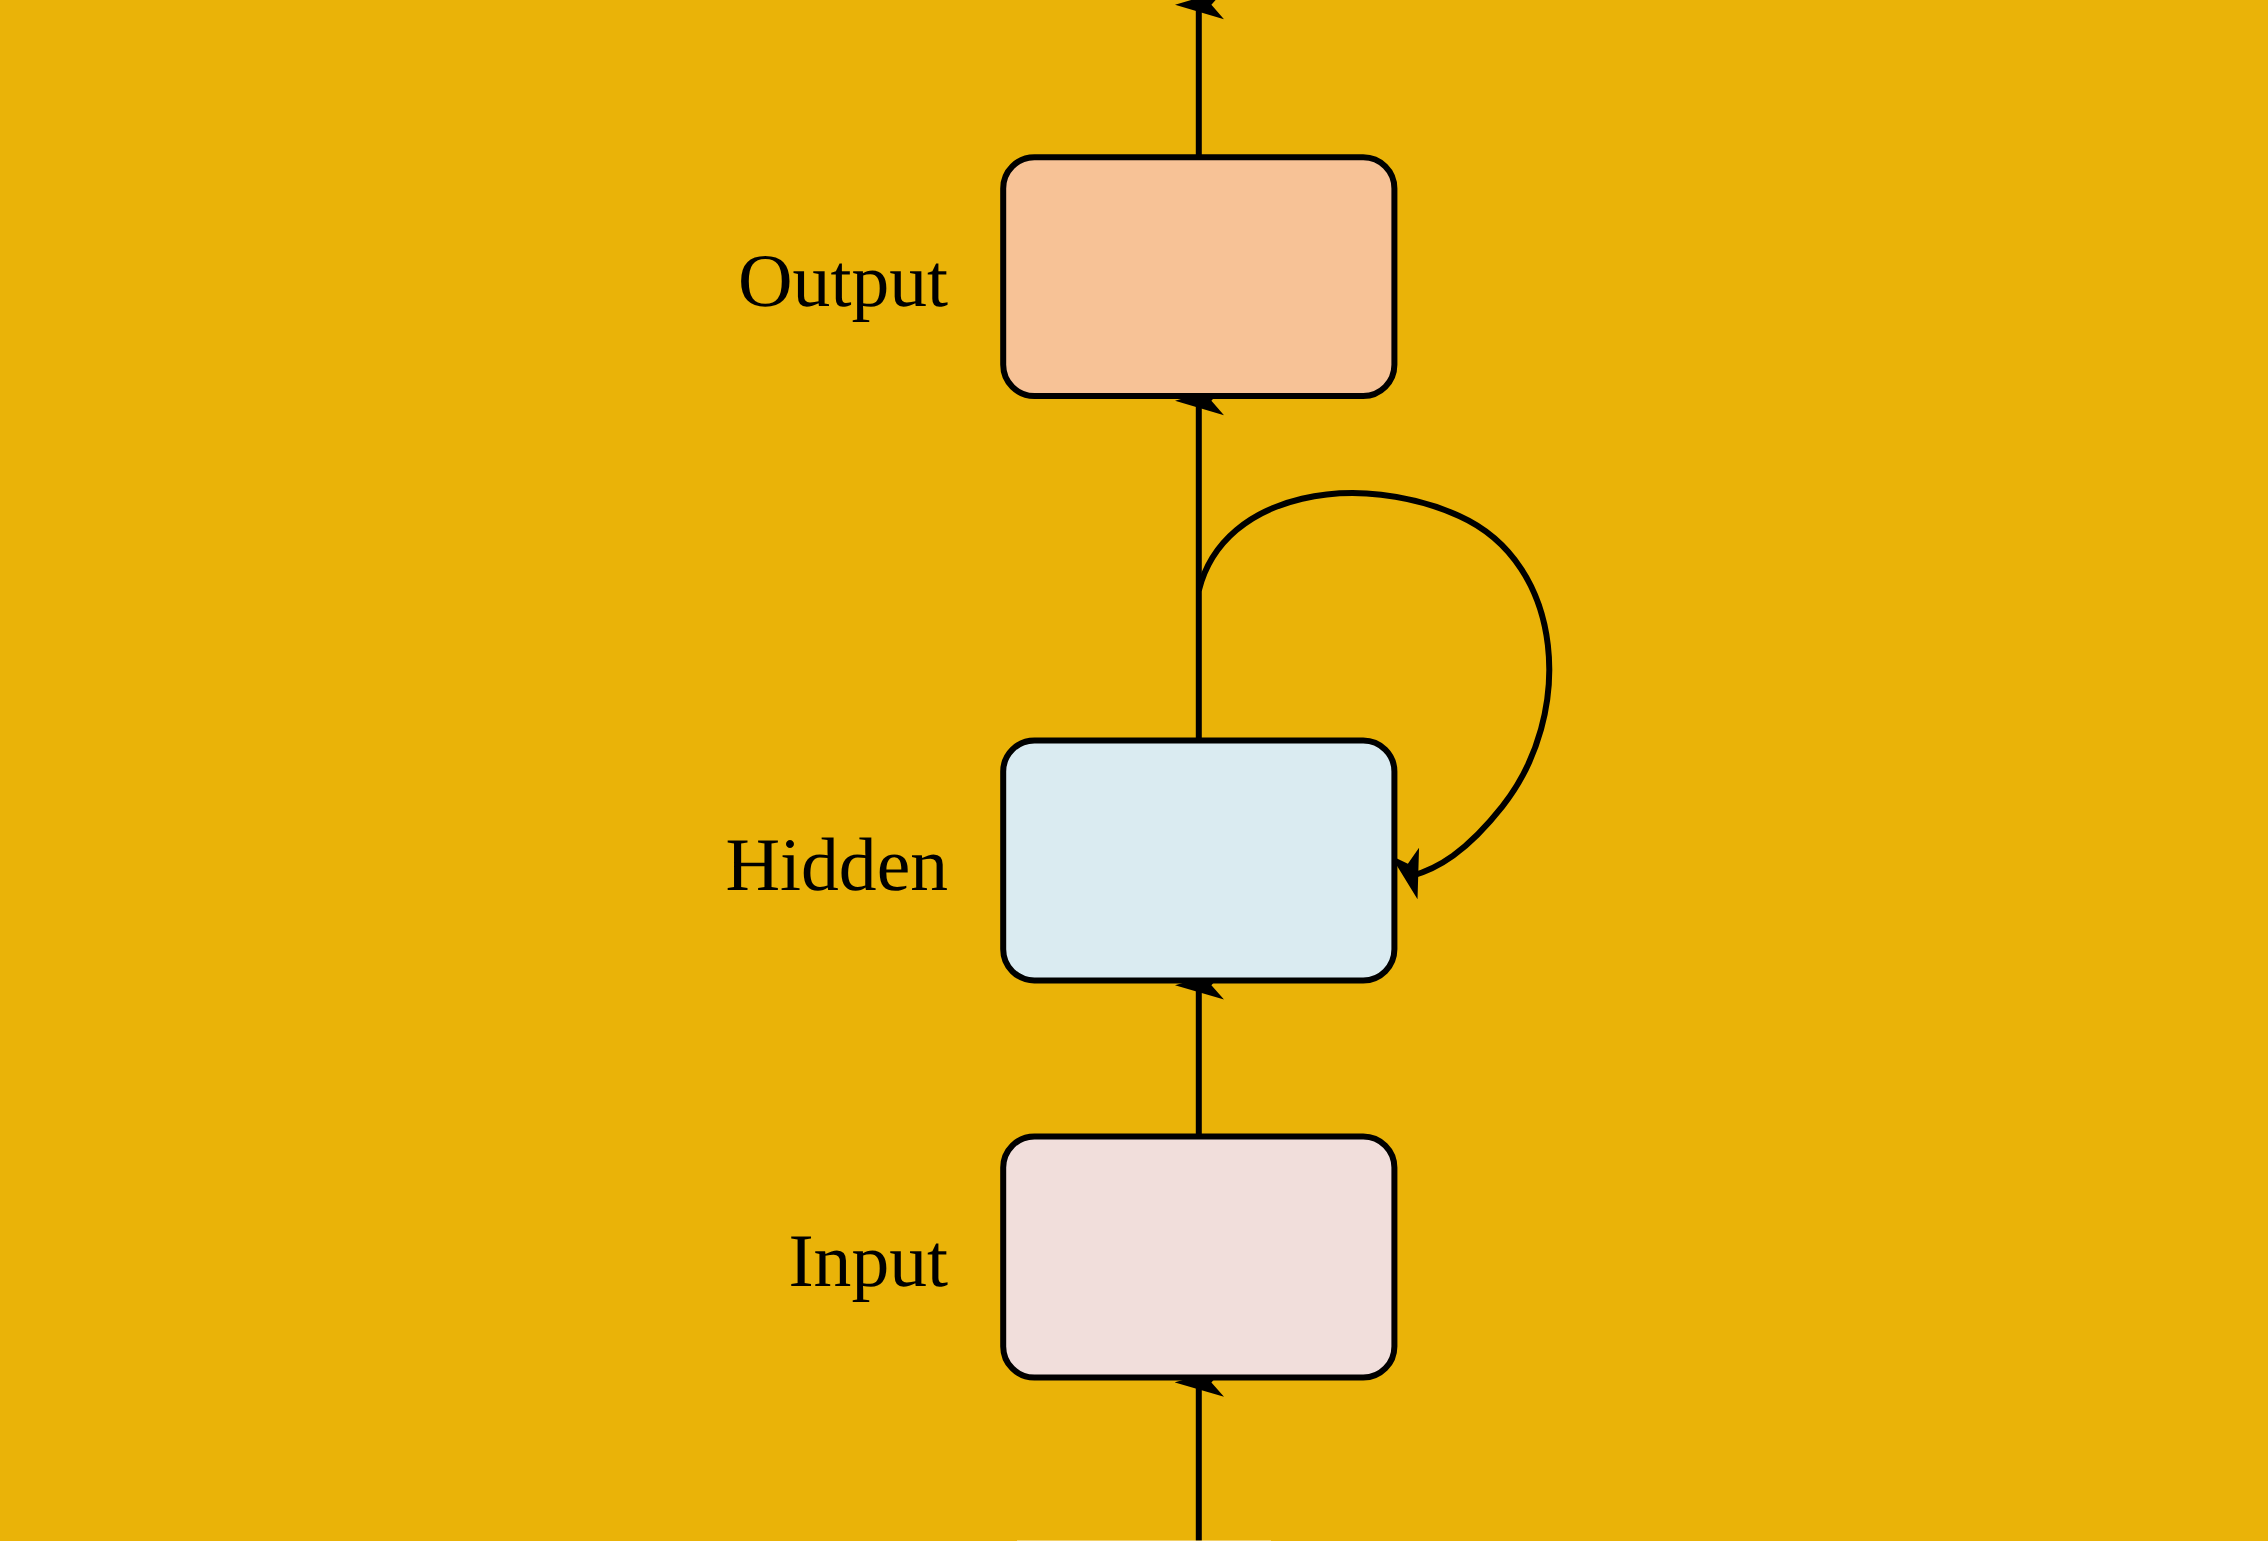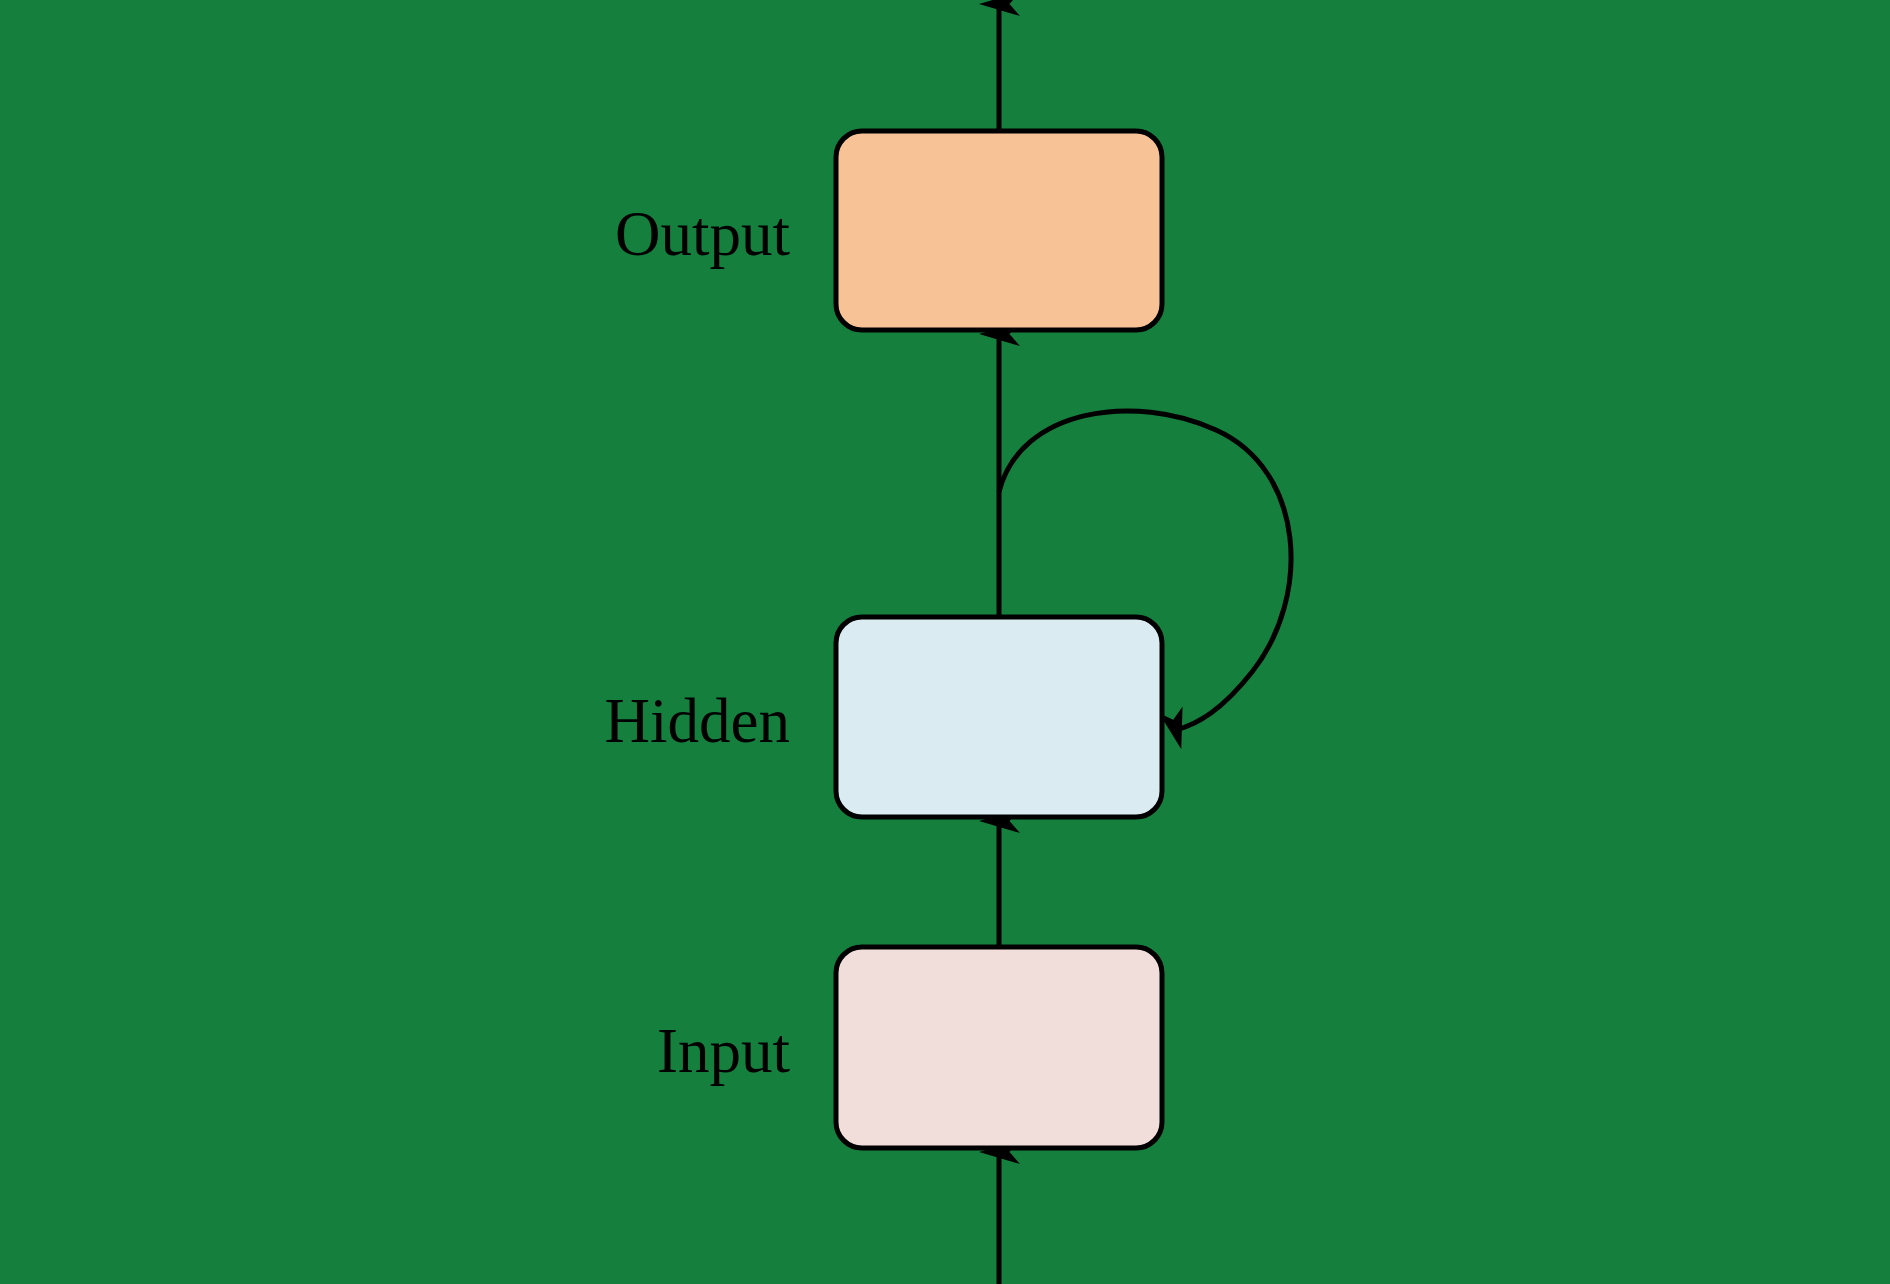--- a/index.html
+++ b/index.html
@@ -11,21 +11,21 @@
   body {
     width: 1890px;
     height: 1284px;
     font-family: "Liberation Serif", "DejaVu Serif", serif;
     overflow: hidden;
   }
   #diagram-root {
     position: relative;
     width: 1890px;
     height: 1284px;
-    background: #15803d;
+    background: #eab308;
   }
   #diagram-svg {
     position: absolute;
     top: 0;
     left: 0;
     width: 1890px;
     height: 1284px;
     display: block;
   }
   .layer-label {

